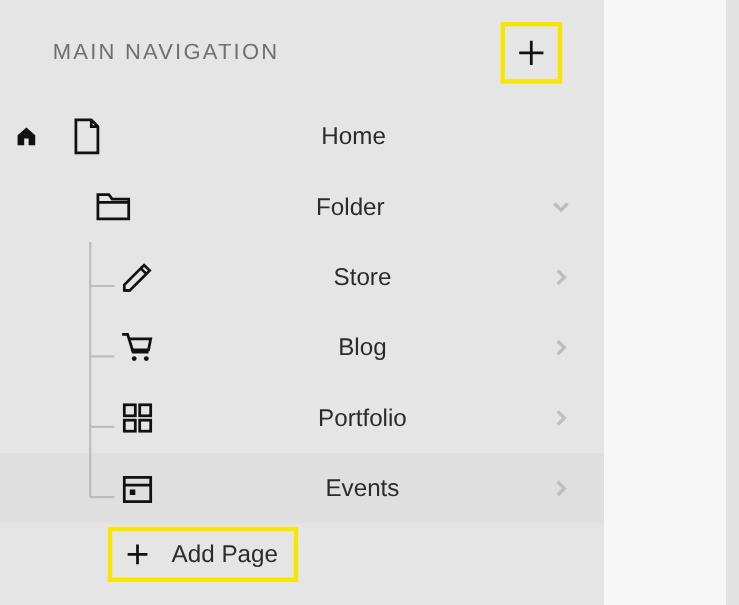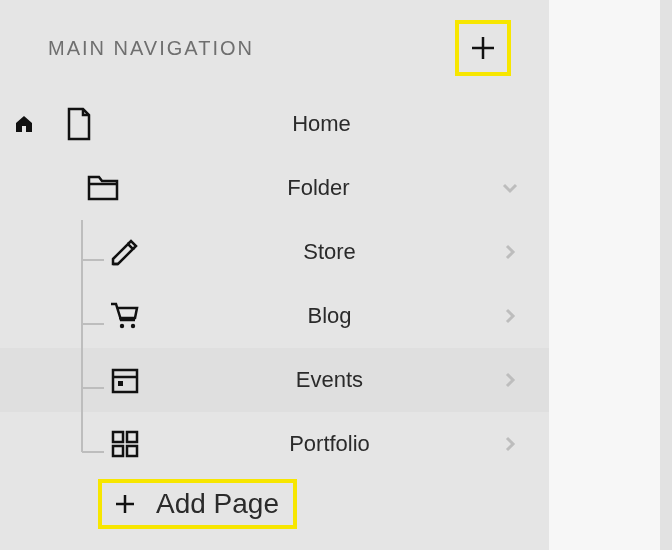--- a/index.html
+++ b/index.html
@@ -118,21 +118,21 @@
     pointer-events: none;
   }
 
   .addpage-box {
     display: inline-flex;
     align-items: center;
     height: 46px;
     padding: 0 16px 0 8px;
     cursor: pointer;
   }
-  .addpage-box .label { margin-left: 14px; font-size: 28px; }
+  .addpage-box .label { margin-left: 14px; font-size: 22px; }
 
   svg { display: block; }
 </style>
 </head>
 <body>
 
 <div class="container">
 
   <div class="header">
     <div class="header-title">MAIN NAVIGATION</div>
@@ -212,46 +212,46 @@
         </svg>
       </span>
       <span class="label">Blog</span>
       <span class="chevron-slot">
         <svg width="20" height="20" viewBox="0 0 20 20">
           <polyline points="7,4 13,10 7,16" fill="none" stroke="#bdbdbd" stroke-width="3"></polyline>
         </svg>
       </span>
     </div>
 
-    <div class="nav-row row-child row-selected">
-      <span class="icon-slot">
-        <svg width="30" height="30" viewBox="0 0 30 30">
-          <rect x="3" y="5" width="24" height="22" fill="none" stroke="#111" stroke-width="2.5"></rect>
-          <line x1="3" y1="12" x2="27" y2="12" stroke="#111" stroke-width="2.5"></line>
-          <rect x="8" y="16" width="5" height="5" fill="#111"></rect>
-        </svg>
-      </span>
-      <span class="label">Events</span>
-      <span class="chevron-slot">
-        <svg width="20" height="20" viewBox="0 0 20 20">
-          <polyline points="7,4 13,10 7,16" fill="none" stroke="#bdbdbd" stroke-width="3"></polyline>
-        </svg>
-      </span>
-    </div>
-
     <div class="nav-row row-child">
       <span class="icon-slot">
         <svg width="30" height="30" viewBox="0 0 30 30">
           <rect x="3" y="3" width="10" height="10" fill="none" stroke="#111" stroke-width="2.5"></rect>
           <rect x="17" y="3" width="10" height="10" fill="none" stroke="#111" stroke-width="2.5"></rect>
           <rect x="3" y="17" width="10" height="10" fill="none" stroke="#111" stroke-width="2.5"></rect>
           <rect x="17" y="17" width="10" height="10" fill="none" stroke="#111" stroke-width="2.5"></rect>
         </svg>
       </span>
       <span class="label">Portfolio</span>
+      <span class="chevron-slot">
+        <svg width="20" height="20" viewBox="0 0 20 20">
+          <polyline points="7,4 13,10 7,16" fill="none" stroke="#bdbdbd" stroke-width="3"></polyline>
+        </svg>
+      </span>
+    </div>
+
+    <div class="nav-row row-child row-selected">
+      <span class="icon-slot">
+        <svg width="30" height="30" viewBox="0 0 30 30">
+          <rect x="3" y="5" width="24" height="22" fill="none" stroke="#111" stroke-width="2.5"></rect>
+          <line x1="3" y1="12" x2="27" y2="12" stroke="#111" stroke-width="2.5"></line>
+          <rect x="8" y="16" width="5" height="5" fill="#111"></rect>
+        </svg>
+      </span>
+      <span class="label">Events</span>
       <span class="chevron-slot">
         <svg width="20" height="20" viewBox="0 0 20 20">
           <polyline points="7,4 13,10 7,16" fill="none" stroke="#bdbdbd" stroke-width="3"></polyline>
         </svg>
       </span>
     </div>
 
     <div class="nav-row row-addpage">
       <div class="addpage-box highlight">
         <span class="icon-slot">

